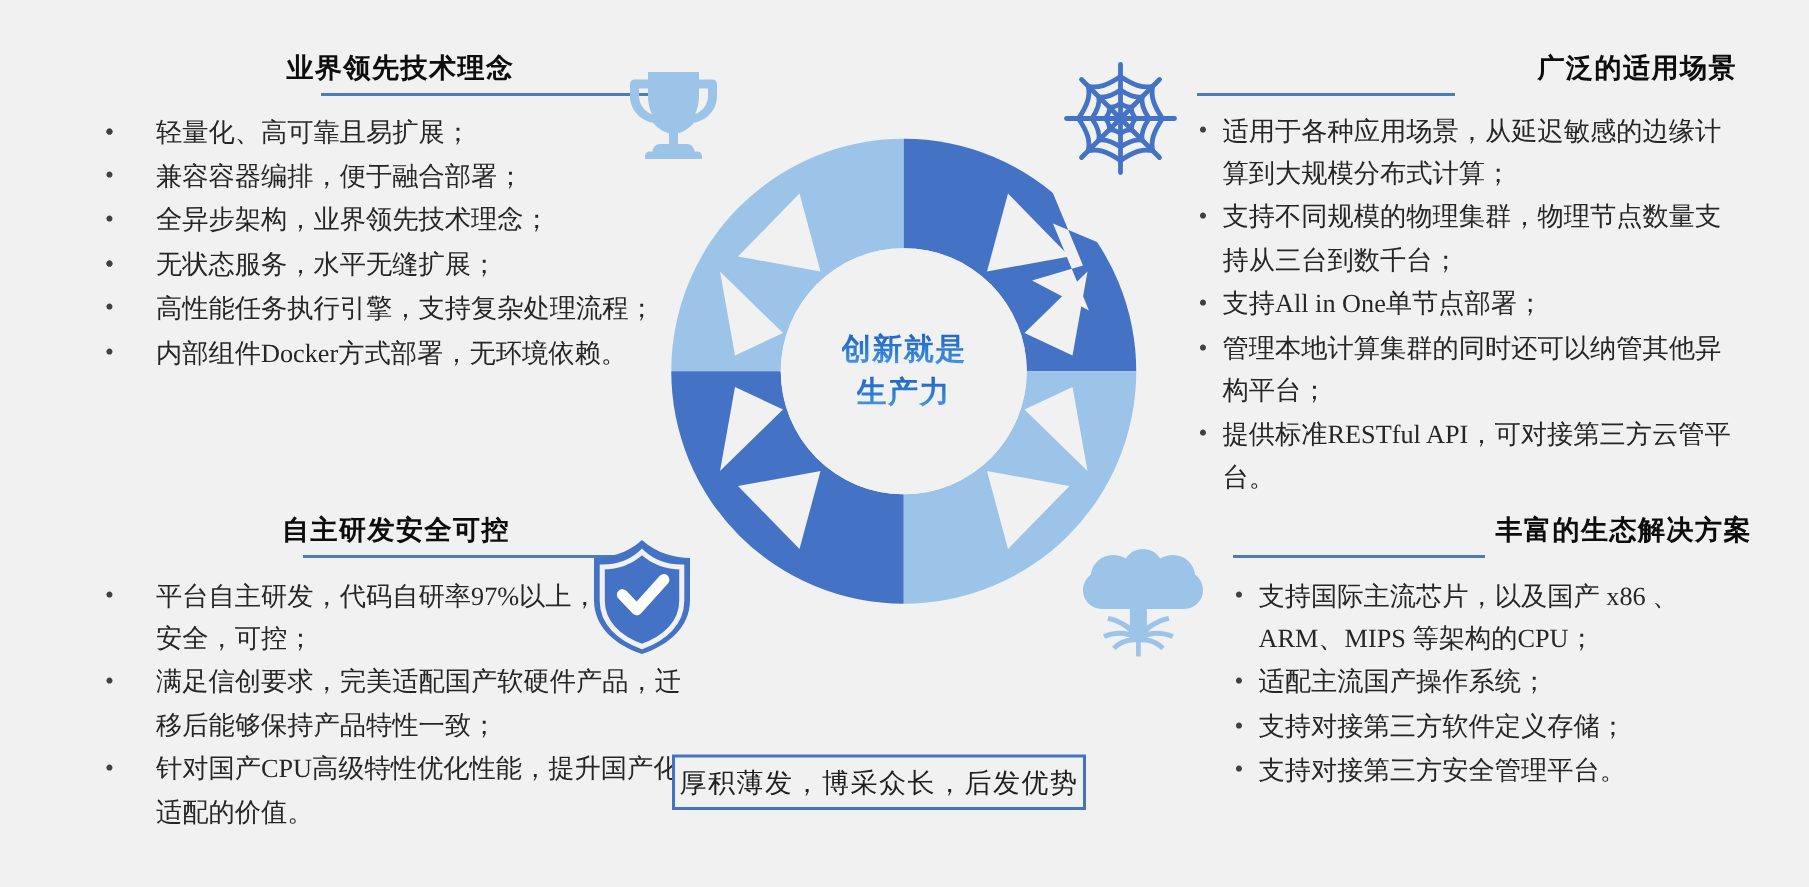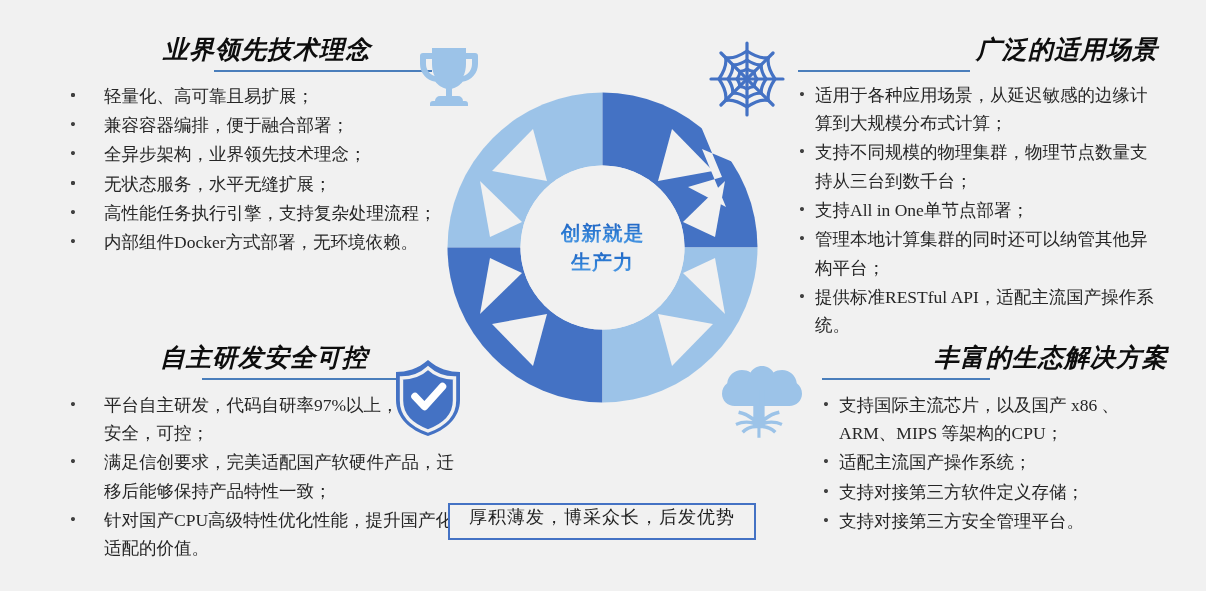--- a/index.html
+++ b/index.html
@@ -9,22 +9,22 @@
     background:#f1f1f1;
     font-family:"Liberation Serif","DejaVu Serif",serif;
     position:relative;overflow:hidden;
     -webkit-font-smoothing:antialiased;
   }
   .stage{position:absolute;inset:0;}
 
   
   .quad{position:absolute;}
   .q-title{
-    font-size:25px;font-weight:bold;color:#0d0d0d;
-    letter-spacing:1px;line-height:1.1;white-space:nowrap;font-style:italic;
+    font-size:18px;font-weight:bold;color:#0d0d0d;
+    letter-spacing:1px;line-height:1.1;white-space:nowrap;
   }
   .q-rule{
     height:2px;background:#4a7ebb;border:0;margin:0;
   }
   .q-list{list-style:none;margin:0;padding:0;}
   .q-list li{
     position:relative;
     font-size:17.5px;color:#262626;line-height:1.62;
     margin-bottom:1px;
   }
@@ -75,23 +75,23 @@
 
   
   .deco{position:absolute;}
   #icon-trophy{left:418px;top:44px;}
   #icon-web{left:708px;top:40px;}
   #icon-shield{left:392px;top:358px;}
   #icon-tree{left:722px;top:364px;}
 
   
   #banner{
-    position:absolute;left:448px;top:503px;width:308px;height:37px;
+    position:absolute;left:448px;top:503px;width:276px;height:37px;
     border:2px solid #4472c4;background:#f1f1f1;
-    display:flex;justify-content:center;
+    display:flex;align-items:center;justify-content:center;
     box-sizing:border-box;
   }
   #banner span{
     font-size:18px;color:#1f1f1f;letter-spacing:1px;font-weight:500;
   }
 </style>
 </head>
 <body>
 
 <div class="stage">
@@ -148,21 +148,21 @@
         <li>
           <span class="bul">•</span>
           <span class="txt">支持All in One单节点部署；</span>
         </li>
         <li>
           <span class="bul">•</span>
           <span class="txt">管理本地计算集群的同时还可以纳管其他异构平台；</span>
         </li>
         <li>
           <span class="bul">•</span>
-          <span class="txt">提供标准RESTful API，适配主流国产操作系统。</span>
+          <span class="txt">提供标准RESTful API，可对接第三方云管平台。</span>
         </li>
       </ul>
   </div>
 
   <div class="quad left" id="quad-bl">
     <div class="q-title">自主研发安全可控</div>
     <div class="q-rule"></div>
     <ul class="q-list">
         <li>
           <span class="bul">•</span>

